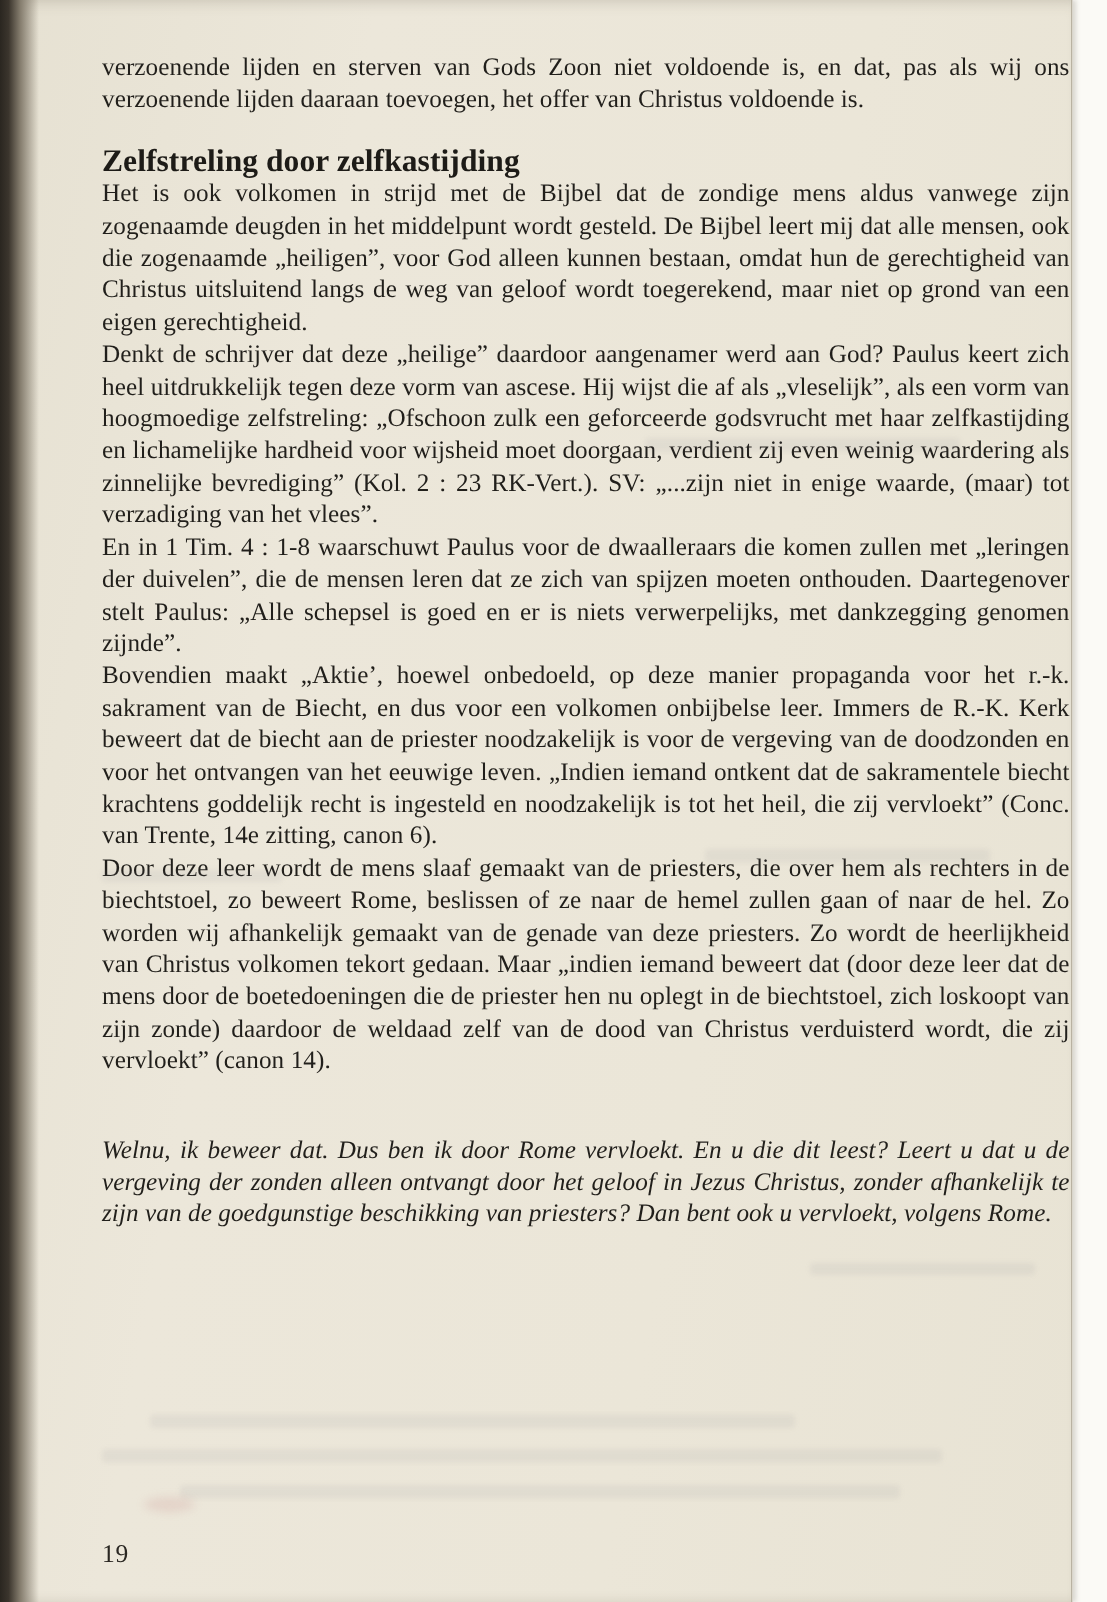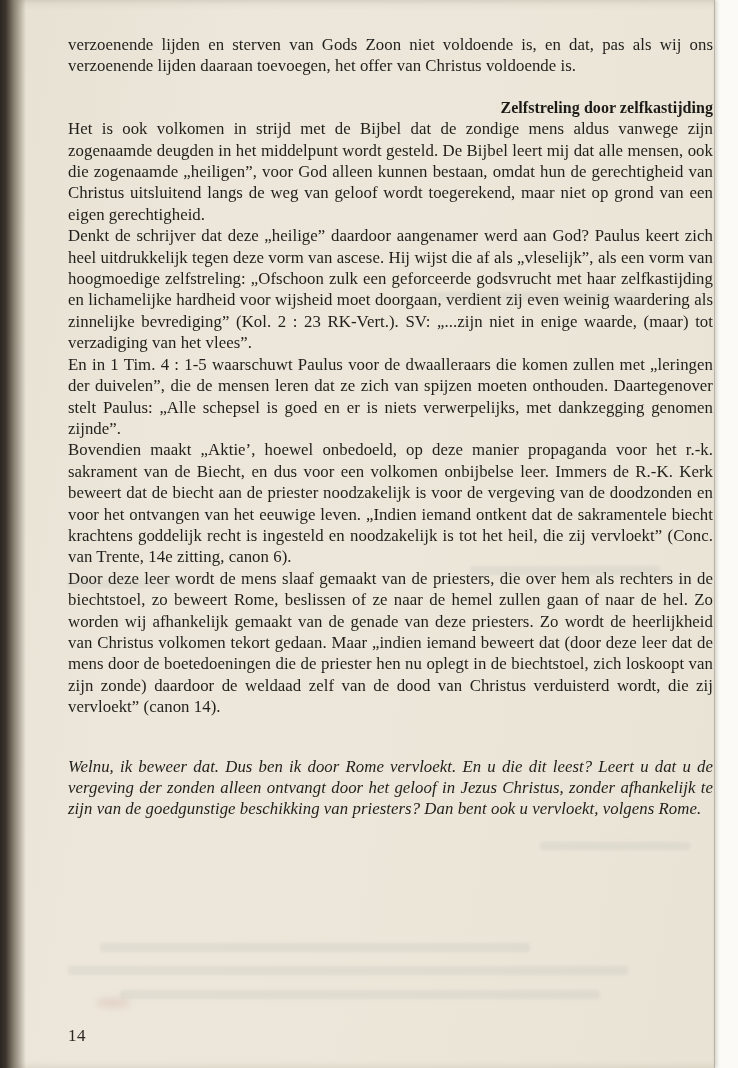--- a/index.html
+++ b/index.html
@@ -24,22 +24,22 @@
   }
   .text-block{
     position:absolute;left:68px;top:34px;width:645px;
     font-size:16.8px;line-height:21.4px;color:#211f1b;
     text-align:justify;
     letter-spacing:.05px;
   }
   .text-block p{margin:0;}
   .text-block h2{
     margin:20px 0 0 0;
-    font-size:16px;line-height:21.4px;font-weight:bold;color:#1d1b17;
-    text-align:right;
+    font-size:21px;line-height:21.4px;font-weight:bold;color:#1d1b17;
+    text-align:left;
   }
   p.closing{margin-top:38px;font-style:italic;}
   .page-number{
     position:absolute;left:68px;top:1026px;
     font-size:17px;color:#2a2722;letter-spacing:.5px;
   }
   .ghost{
     position:absolute;background:rgba(118,116,124,.085);
     filter:blur(1.6px);border-radius:3px;pointer-events:none;
   }
@@ -55,30 +55,30 @@
 <div class="scan">
   <div class="paper">
 
     <div class="text-block">
       <p>verzoenende lijden en sterven van Gods Zoon niet voldoende is, en dat, pas als wij ons verzoenende lijden daaraan toevoegen, het offer van Christus voldoende is.</p>
 
       <h2>Zelfstreling door zelfkastijding</h2>
 
       <p>Het is ook volkomen in strijd met de Bijbel dat de zondige mens aldus vanwege zijn zogenaamde deugden in het middelpunt wordt gesteld. De Bijbel leert mij dat alle mensen, ook die zogenaamde „heiligen”, voor God alleen kunnen bestaan, omdat hun de gerechtigheid van Christus uitsluitend langs de weg van geloof wordt toegerekend, maar niet op grond van een eigen gerechtigheid.</p>
       <p>Denkt de schrijver dat deze „heilige” daardoor aangenamer werd aan God? Paulus keert zich heel uitdrukkelijk tegen deze vorm van ascese. Hij wijst die af als „vleselijk”, als een vorm van hoogmoedige zelfstreling: „Ofschoon zulk een geforceerde godsvrucht met haar zelfkastijding en lichamelijke hardheid voor wijsheid moet doorgaan, verdient zij even weinig waardering als zinnelijke bevrediging” (Kol. 2 : 23 RK-Vert.). SV: „...zijn niet in enige waarde, (maar) tot verzadiging van het vlees”.</p>
-      <p>En in 1 Tim. 4 : 1-5 waarschuwt Paulus voor de dwaalleraars die komen zullen met „leringen der duivelen”, die de mensen leren dat ze zich van spijzen moeten onthouden. Daartegenover stelt Paulus: „Alle schepsel is goed en er is niets verwerpelijks, met dankzegging genomen zijnde”.</p>
+      <p>En in 1 Tim. 4 : 1-8 waarschuwt Paulus voor de dwaalleraars die komen zullen met „leringen der duivelen”, die de mensen leren dat ze zich van spijzen moeten onthouden. Daartegenover stelt Paulus: „Alle schepsel is goed en er is niets verwerpelijks, met dankzegging genomen zijnde”.</p>
 
 
       <p>Bovendien maakt „Aktie’, hoewel onbedoeld, op deze manier propaganda voor het r.-k. sakrament van de Biecht, en dus voor een volkomen onbijbelse leer. Immers de R.-K. Kerk beweert dat de biecht aan de priester noodzakelijk is voor de vergeving van de doodzonden en voor het ontvangen van het eeuwige leven. „Indien iemand ontkent dat de sakramentele biecht krachtens goddelijk recht is ingesteld en noodzakelijk is tot het heil, die zij vervloekt” (Conc. van Trente, 14e zitting, canon 6).</p>
       <p>Door deze leer wordt de mens slaaf gemaakt van de priesters, die over hem als rechters in de biechtstoel, zo beweert Rome, beslissen of ze naar de hemel zullen gaan of naar de hel. Zo worden wij afhankelijk gemaakt van de genade van deze priesters. Zo wordt de heerlijkheid van Christus volkomen tekort gedaan. Maar „indien iemand beweert dat (door deze leer dat de mens door de boetedoeningen die de priester hen nu oplegt in de biechtstoel, zich loskoopt van zijn zonde) daardoor de weldaad zelf van de dood van Christus verduisterd wordt, die zij vervloekt” (canon 14).</p>
 
       <p class="closing">Welnu, ik beweer dat. Dus ben ik door Rome vervloekt. En u die dit leest? Leert u dat u de vergeving der zonden alleen ontvangt door het geloof in Jezus Christus, zonder afhankelijk te zijn van de goedgunstige beschikking van priesters? Dan bent ook u vervloekt, volgens Rome.</p>
     </div>
 
-    <div class="page-number">14</div>
+    <div class="page-number">19</div>
 
     <div class="ghost" style="left:430px;top:292px;width:210px;height:9px;"></div>
     <div class="ghost" style="left:470px;top:566px;width:190px;height:9px;"></div>
     <div class="ghost" style="left:68px;top:580px;width:120px;height:8px;"></div>
     <div class="ghost" style="left:540px;top:842px;width:150px;height:8px;"></div>
     <div class="ghost" style="left:100px;top:943px;width:430px;height:9px;"></div>
     <div class="ghost" style="left:68px;top:966px;width:560px;height:9px;"></div>
     <div class="ghost" style="left:120px;top:990px;width:480px;height:9px;"></div>
     <div class="smudge"></div>
 

